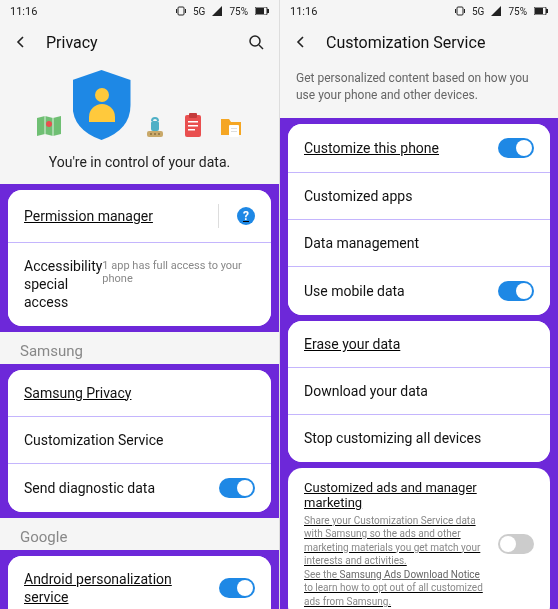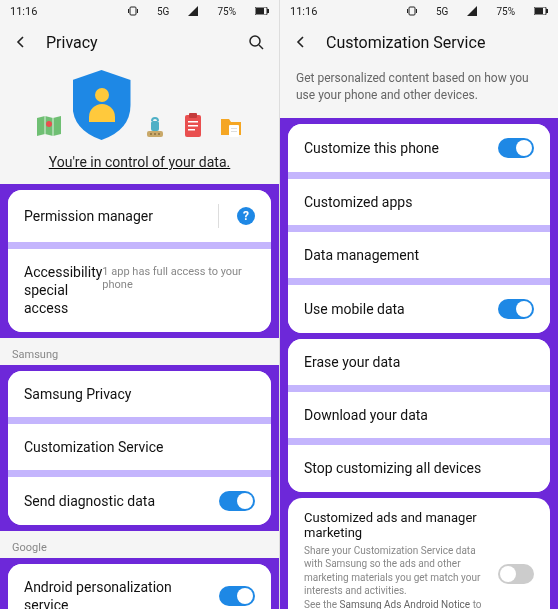--- a/index.html
+++ b/index.html
@@ -24,39 +24,38 @@
   .statusbar {
     height: 22px;
     display: flex;
     align-items: center;
     justify-content: space-between;
     padding: 0 10px;
     font-size: 11px;
     color: #222;
     background: #f5f5f5;
   }
-  .statusbar .right { display: flex; align-items: center; gap: 19px; font-size: 10px; }
+  .statusbar .right { display: flex; align-items: center; gap: 7px; font-size: 10px; }
   .header {
     height: 40px;
     display: flex;
     align-items: center;
     padding: 0 14px;
     gap: 16px;
     background: #f5f5f5;
   }
   .header .back { width: 16px; display:flex; align-items:center; }
   .header .title { font-size: 16px; color: #111; flex: 1; }
   .header .search { width: 18px; display:flex; align-items:center; justify-content:center; }
   .hero {
     display: flex;
     flex-direction: column;
     align-items: center;
     padding: 8px 0 14px;
     background: #f5f5f5;
-    text-decoration: underline;
   }
   .hero-icons {
     display: flex;
     align-items: flex-end;
     justify-content: center;
     gap: 10px;
     margin-bottom: 14px;
   }
   .shield {
     width: 58px; height: 70px;
@@ -71,34 +70,34 @@
   .hero-text { font-size: 14px; color: #222; text-align:center; }
   .desc {
     font-size: 12px;
     color: #666;
     padding: 8px 16px 14px;
     background: #f5f5f5;
     line-height: 1.4;
   }
   .group { background: #fff; border-radius: 14px; margin: 6px 8px; overflow: hidden; }
   .divider-label {
-    font-size: 11px;
+    font-size: 15px;
     color: #888;
-    padding: 10px 12px 4px;
+    padding: 10px 20px 4px;
     background: #f5f5f5;
   }
   .row {
     display: flex;
     align-items: center;
     padding: 14px 16px;
     min-height: 46px;
-    border-top: 7px solid #c4b5fd;
+    border-top: 1px solid #c4b5fd;
     background: #fff;
   }
-  .row:first-child { border-top: none; }
+  .row:first-child { border-top: none; text-decoration: underline; }
   .row .label { flex: 1; font-size: 14px; color: #111; line-height: 1.3; }
   .row .sub { font-size: 11px; color: #888; margin-top: 2px; }
   .row .info-badge {
     width: 18px; height: 18px; border-radius: 50%;
     background: #1e88e5; color: #fff;
     font-size: 12px; font-weight: bold;
     display: flex; align-items: center; justify-content: center;
     margin-left: 8px;
   }
   .vline { width:1px; height:24px; background:#ddd; margin: 0 10px; }
@@ -306,20 +305,20 @@
         <span class="label">Stop customizing all devices</span>
       </div>
     </div>
 
     <div class="group">
       <div class="row row-ads">
         <div class="label-wrap">
           <div class="title2">Customized ads and manager marketing</div>
           <div class="body2">
             <span>Share your Customization Service data with Samsung so the ads and other marketing materials you get match your interests and activities.</span><br>
-            <span>See the </span><u>Samsung Ads Android Notice</u><span> to learn how to opt out of all customized ads from Samsung.</span>
+            <span>See the </span><u>Samsung Ads Download Notice</u><span> to learn how to opt out of all customized ads from Samsung.</span>
           </div>
         </div>
         <span class="toggle" style="align-self:center;margin-left:8px;"></span>
       </div>
     </div>
   </div>
 </div>
 
 </body></html>

